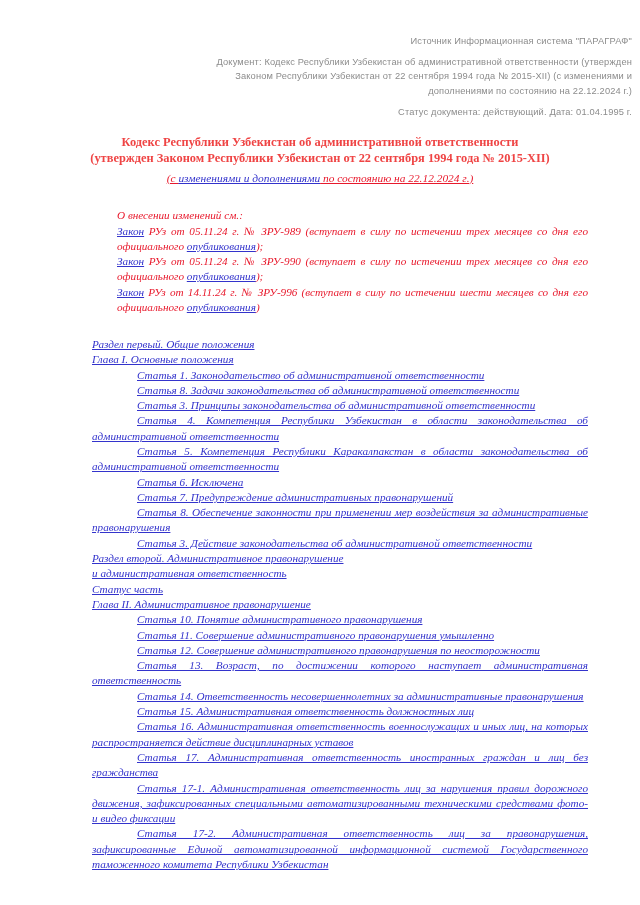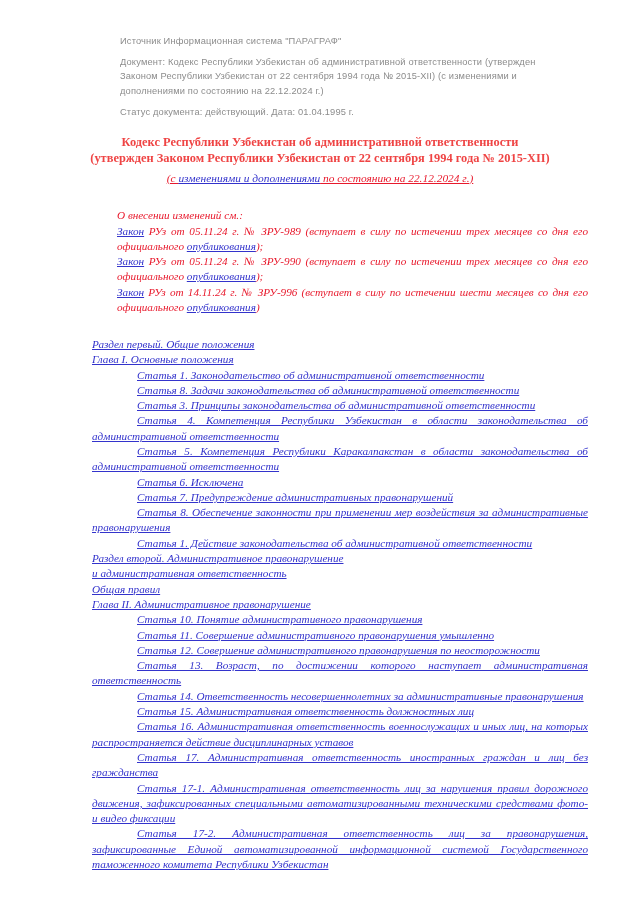--- a/index.html
+++ b/index.html
@@ -23,21 +23,21 @@
     box-sizing: border-box;
     padding: 0;
   }
 
   
   .doc-header {
     font-family: "Liberation Sans", sans-serif;
     color: #8c8c8c;
     font-size: 9.3px;
     line-height: 14.5px;
-    text-align: left;
+    text-align: right;
     padding: 34px 8px 0 120px;
     letter-spacing: 0.15px;
   }
   .doc-header .hdr-line { display: block; }
   .hdr-source { margin-bottom: 6px; }
   .hdr-status { margin-top: 7px; }
 
   
   .title-block {
     text-align: center;
@@ -150,24 +150,24 @@
       <p class="entry lvl-section nojust">Раздел первый. Общие положения</p>
       <p class="entry lvl-chapter nojust">Глава I. Основные положения</p>
       <p class="entry lvl-article">Статья 1. Законодательство об административной ответственности</p>
       <p class="entry lvl-article">Статья 8. Задачи законодательства об административной ответственности</p>
       <p class="entry lvl-article">Статья 3. Принципы законодательства об административной ответственности</p>
       <p class="entry lvl-article">Статья 4. Компетенция Республики Узбекистан в области законодательства об административной ответственности</p>
       <p class="entry lvl-article">Статья 5. Компетенция Республики Каракалпакстан в области законодательства об административной ответственности</p>
       <p class="entry lvl-article nojust">Статья 6. Исключена</p>
       <p class="entry lvl-article nojust">Статья 7. Предупреждение административных правонарушений</p>
       <p class="entry lvl-article">Статья 8. Обеспечение законности при применении мер воздействия за административные правонарушения</p>
-      <p class="entry lvl-article">Статья 1. Действие законодательства об административной ответственности</p>
+      <p class="entry lvl-article">Статья 3. Действие законодательства об административной ответственности</p>
       <p class="entry lvl-section nojust">Раздел второй. Административное правонарушение</p>
       <p class="entry lvl-section nojust">и административная ответственность</p>
-      <p class="entry lvl-part nojust">Общая правил</p>
+      <p class="entry lvl-part nojust">Статус часть</p>
       <p class="entry lvl-chapter nojust">Глава II. Административное правонарушение</p>
       <p class="entry lvl-article nojust">Статья 10. Понятие административного правонарушения</p>
       <p class="entry lvl-article">Статья 11. Совершение административного правонарушения умышленно</p>
       <p class="entry lvl-article">Статья 12. Совершение административного правонарушения по неосторожности</p>
       <p class="entry lvl-article">Статья 13. Возраст, по достижении которого наступает административная ответственность</p>
       <p class="entry lvl-article">Статья 14. Ответственность несовершеннолетних за административные правонарушения</p>
       <p class="entry lvl-article nojust">Статья 15. Административная ответственность должностных лиц</p>
       <p class="entry lvl-article">Статья 16. Административная ответственность военнослужащих и иных лиц, на которых распространяется действие дисциплинарных уставов</p>
       <p class="entry lvl-article">Статья 17. Административная ответственность иностранных граждан и лиц без гражданства</p>
       <p class="entry lvl-article">Статья 17-1. Административная ответственность лиц за нарушения правил дорожного движения, зафиксированных специальными автоматизированными техническими средствами фото- и видео фиксации</p>

